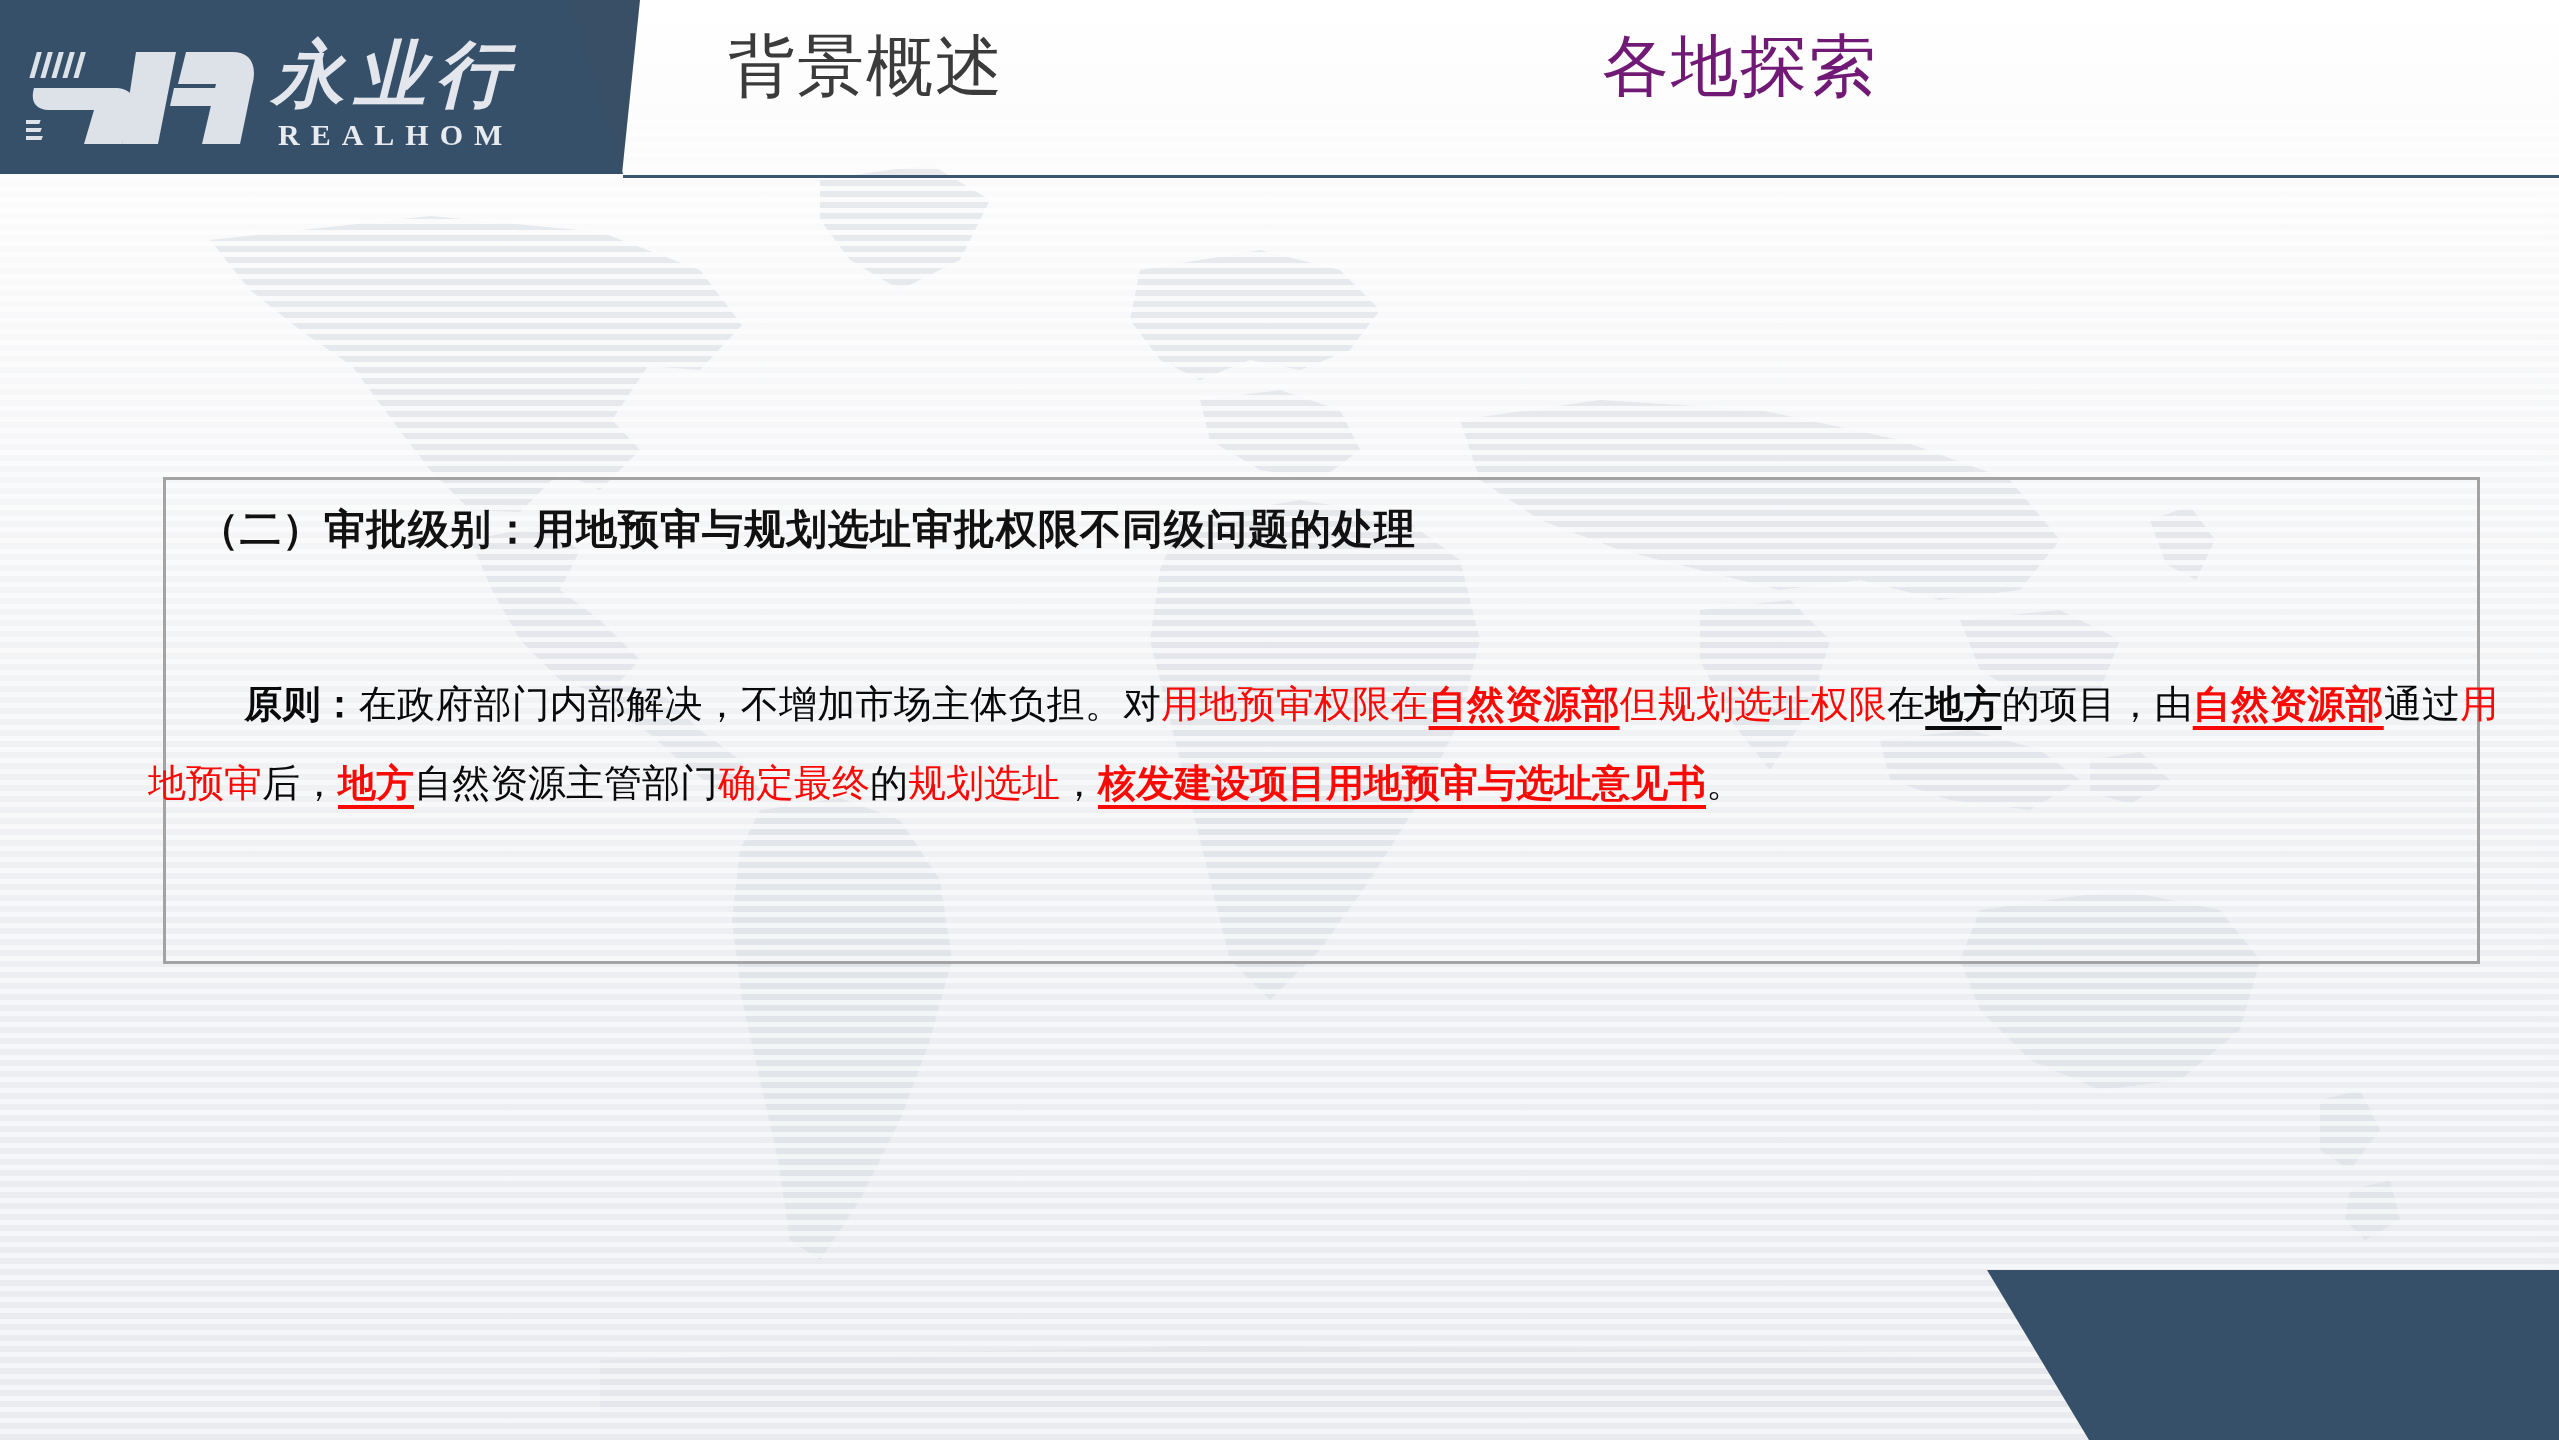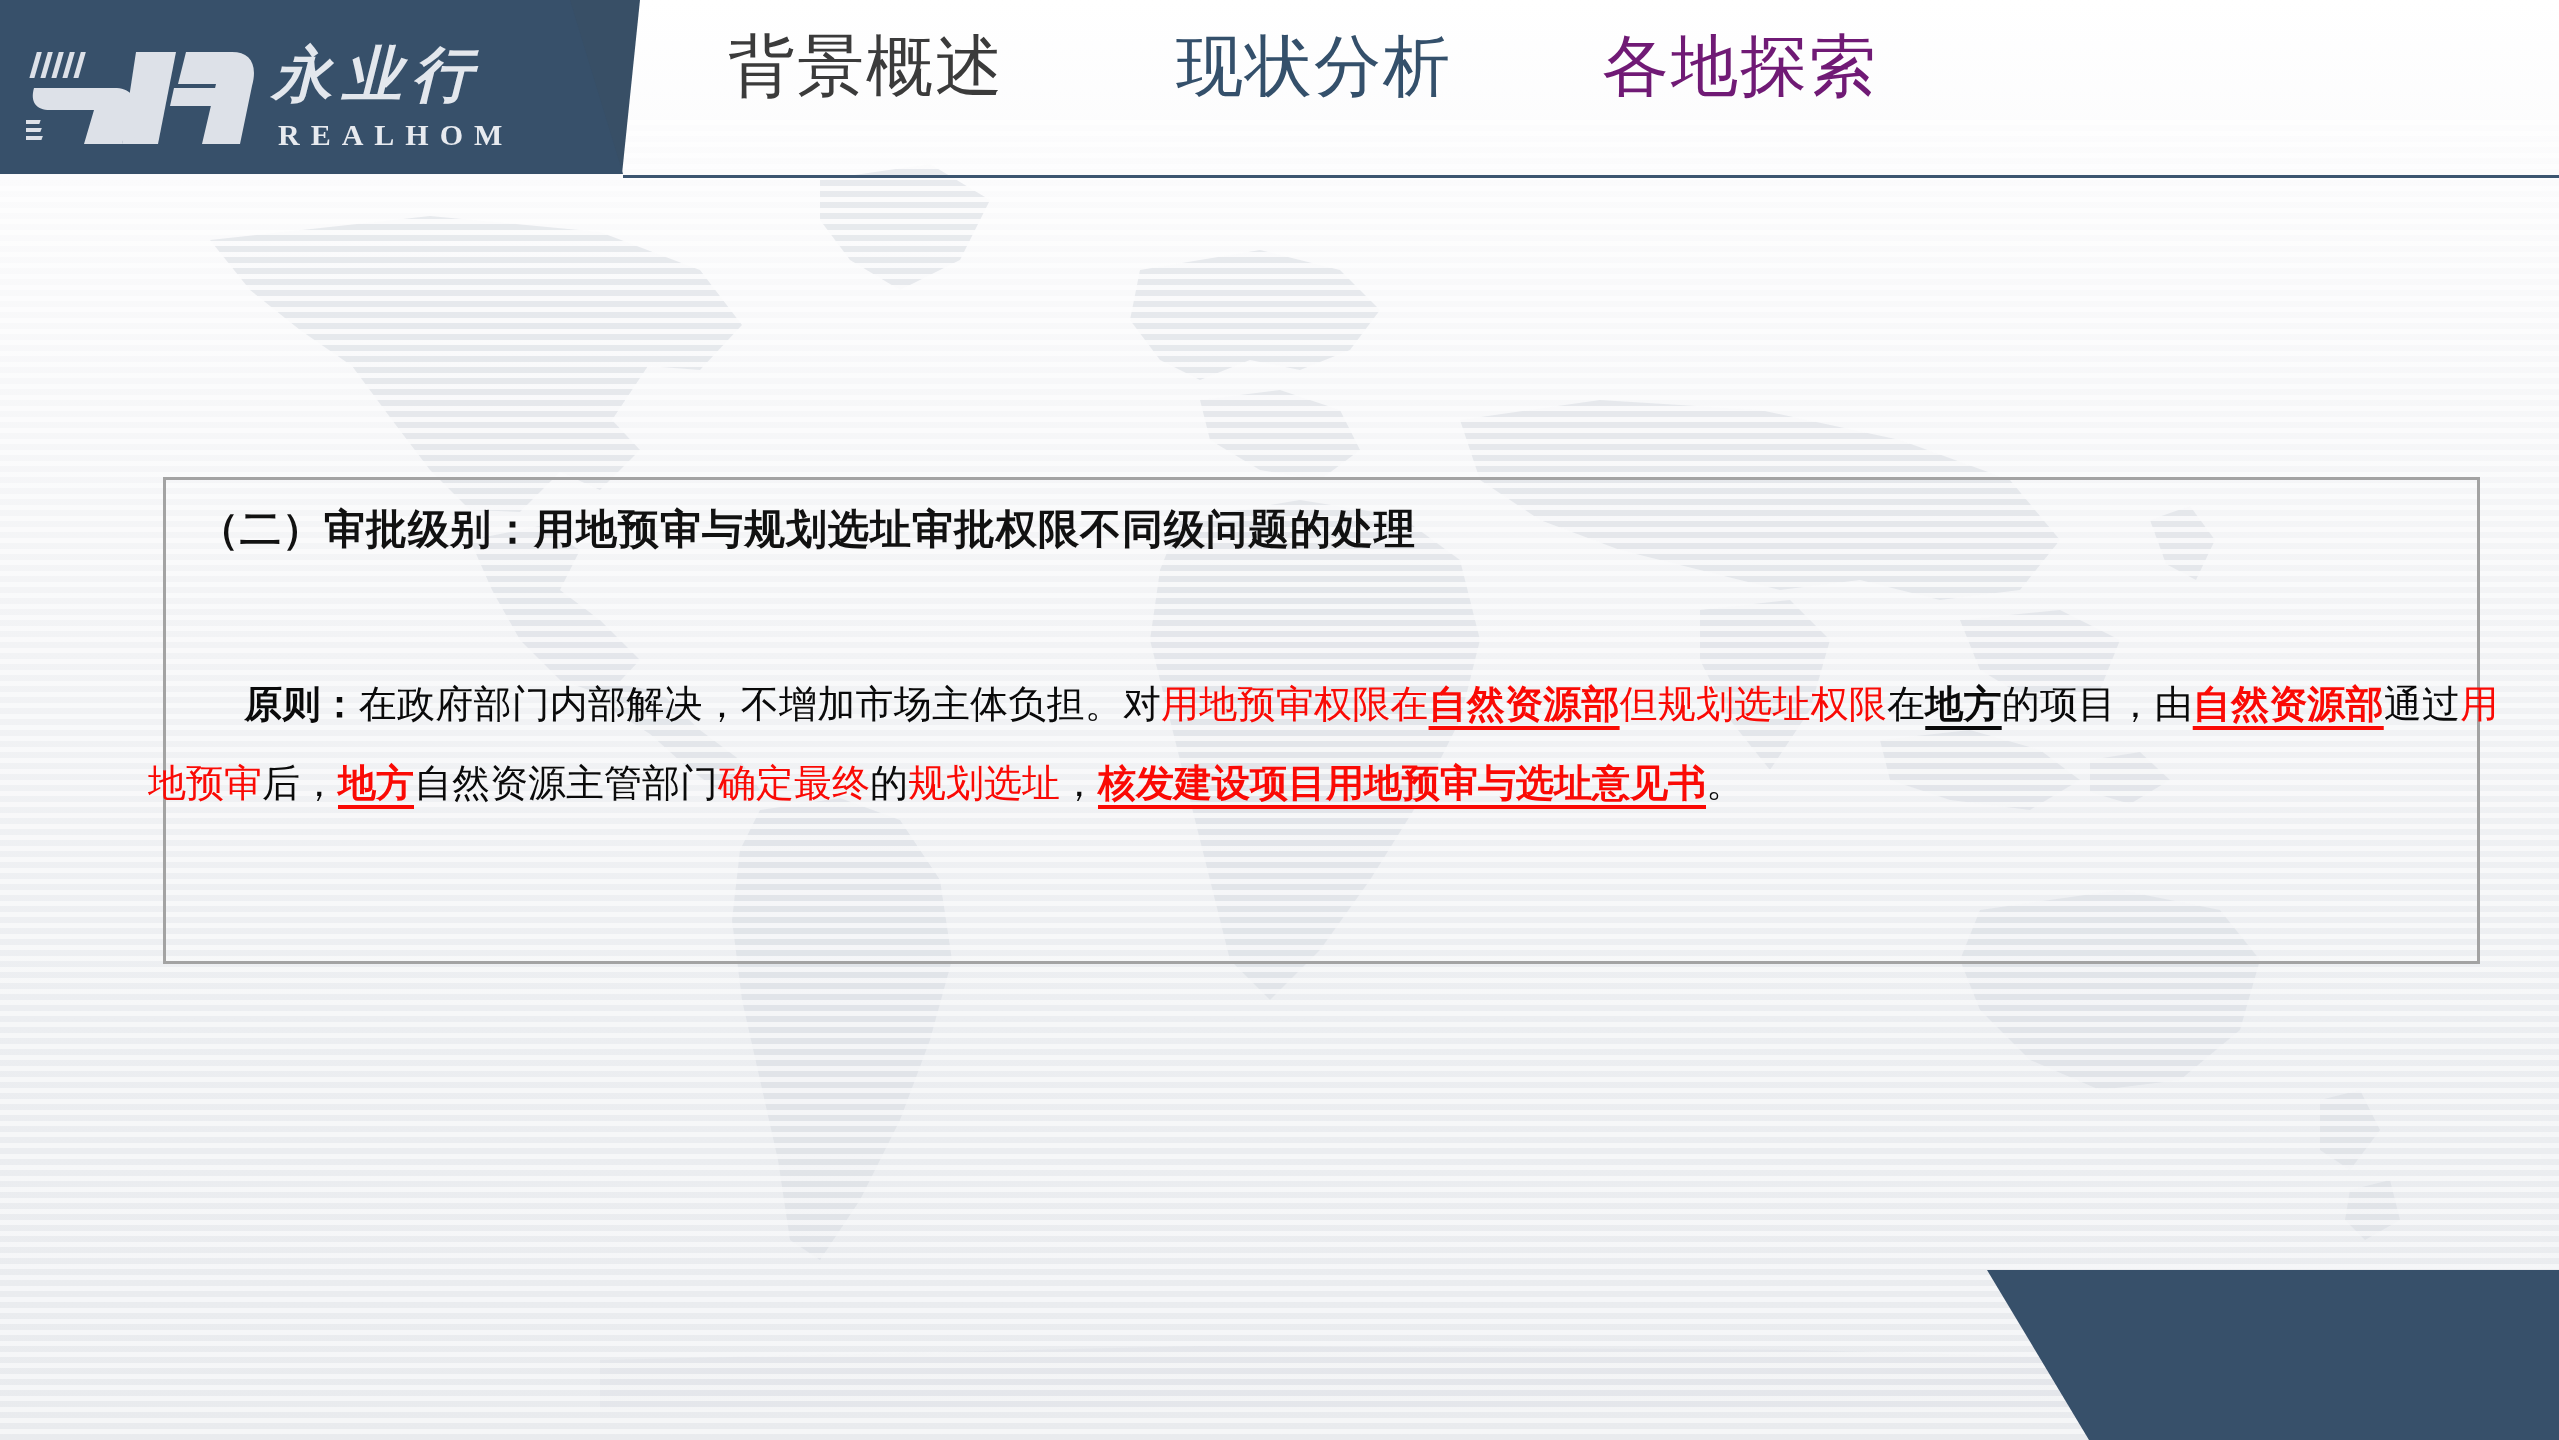--- a/index.html
+++ b/index.html
@@ -48,21 +48,21 @@
     clip-path:polygon(0 0, 570px 0, 623px 174px, 0 174px);
   }
   #logo-mark {
     position:absolute; left:26px; top:34px; width:250px; height:120px;
   }
   #logo-cn {
     position:absolute; left:272px; top:26px;
     width:300px; height:98px;
     color:#e3e7ed;
     font-family:"Liberation Serif","DejaVu Serif",serif;
-    font-size:60px; font-weight:700;
+    font-size:72px; font-weight:700;
     letter-spacing:10px;
     font-style:italic;
     line-height:98px;
     white-space:nowrap;
   }
   #logo-en {
     position:absolute; left:278px; top:118px;
     color:#e7eaef;
     font-family:"Liberation Serif","DejaVu Serif",serif;
     font-size:30px; font-weight:700;
@@ -214,21 +214,20 @@
     </svg>
   </div>
 
   <div id="logo-cn">永业行</div>
   <div id="logo-en">REALHOM</div>
 
   <div id="header-rule"></div>
 
   <div id="nav">
     <div class="nav-item t0">背景概述</div>
-    <div class="nav-item t1">现状分析</div>
     <div class="nav-item t2">各地探索</div>
   </div>
 </div>
 
 <div id="content-card">
   <div id="card-heading">（二）审批级别：用地预审与规划选址审批权限不同级问题的处理</div>
 
   <div id="card-body">
     <span class="indent"></span><span class="b">原则：</span><span>在政府部门内部解决，不增加市场主体负担。对</span><span class="red">用地预审权限</span><span class="red">在</span><span class="redbu">自然资源部</span><span class="red">但</span><span class="red">规划选址权限</span><span>在</span><span class="bu">地方</span><span>的项目，由</span><span class="redbu">自然资源部</span><span>通过</span><span class="red">用地预审</span><span>后，</span><span class="redbu">地方</span><span>自然资源主管部门</span><span class="red">确定最终</span><span>的</span><span class="red">规划选址</span><span>，</span><span class="redbu">核发建设项目用地预审与选址意见书</span><span>。</span>
   </div>

